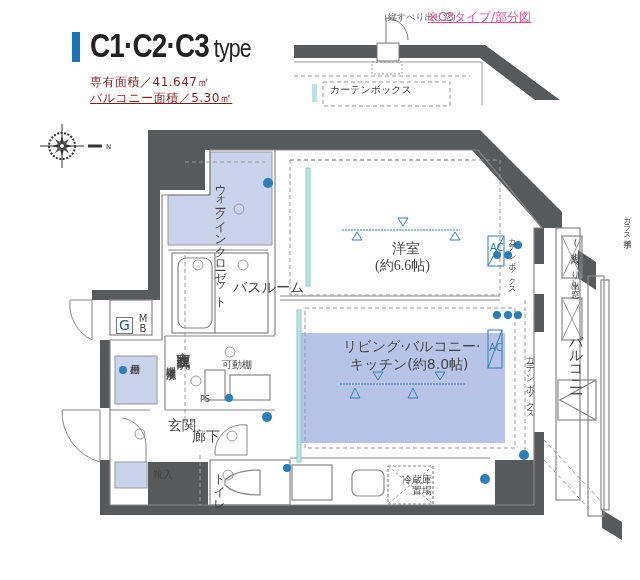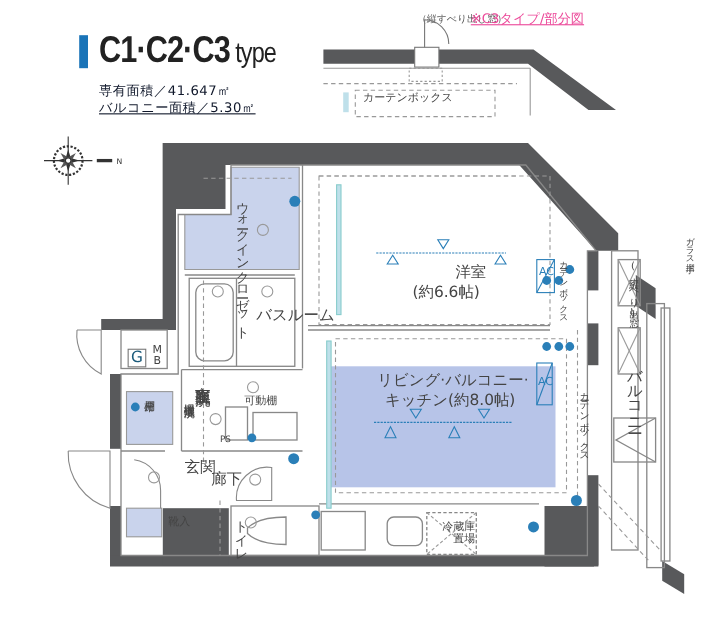--- a/index.html
+++ b/index.html
@@ -3,21 +3,21 @@
 <meta charset="utf-8">
 <style>
   html, body { margin:0; padding:0; background:#ffffff; }
   body { width:640px; height:580px; position:relative; overflow:hidden;
          font-family:"DejaVu Sans", "Liberation Sans", sans-serif; color:#333; }
   .abs { position:absolute; }
   #header-bar { left:72px; top:32px; width:8px; height:30px; background:#1a74b8; }
   #title { left:90px; top:26px; font-size:34px; font-weight:bold; color:#222;
            font-family:"Liberation Sans", sans-serif; letter-spacing:-1px; transform:scaleX(0.82); transform-origin:left top; white-space:nowrap; }
   #title .type { font-weight:normal; font-size:26px; margin-left:6px; }
-  .area-line { left:90px; font-size:12px; color:#0f172a; white-space:nowrap; letter-spacing:0.5px; }
+  .area-line { left:90px; font-size:12px; color:#7f1d1d; white-space:nowrap; letter-spacing:0.5px; }
   #area1 { top:74px; }
   #area2 { top:90px;text-decoration:underline; }
   #partial-label { left:428px; top:9px; font-size:12px; color:#ec4899; white-space:nowrap;text-decoration:underline; }
   #window-note-top { left:379px; top:11px; font-size:9px; color:#555; white-space:nowrap; }
   svg#plan { position:absolute; left:0; top:0; }
   .lbl { position:absolute; color:#444; white-space:nowrap; line-height:1.05; }
   .vt { writing-mode:vertical-rl; text-orientation:upright; letter-spacing:-1px; }
   .small { font-size:10px; }
   .med { font-size:12px; }
   .big { font-size:14px; }
@@ -192,22 +192,22 @@
   <g fill="none" stroke="#999">
     <line x1="562" y1="236" x2="582" y2="278"></line>
     <line x1="582" y1="236" x2="562" y2="278"></line>
     <line x1="562" y1="298" x2="582" y2="340"></line>
     <line x1="582" y1="298" x2="562" y2="340"></line>
     <line x1="388" y1="466" x2="433" y2="504" stroke-dasharray="3,2"></line>
     <line x1="433" y1="466" x2="388" y2="504" stroke-dasharray="3,2"></line>
   </g>
 </svg>
 
-<div class="lbl big" style="left:392px;top:241px;margin-left:22px;">洋室</div>
-<div class="lbl big" style="left:375px;top:259px;">(約6.6帖)</div>
+<div class="lbl big" style="left:392px;top:241px;">洋室</div>
+<div class="lbl big" style="left:375px;top:259px;font-family:Liberation Serif, serif;">(約6.6帖)</div>
 <div class="lbl big" style="left:343px;top:339px;">リビング·バルコニー·</div>
 <div class="lbl big" style="left:350px;top:357px;">キッチン(約8.0帖)</div>
 <div class="lbl med vt" style="left:214px;top:176px;height:70px;">ウォークインクローゼット</div>
 <div class="lbl big" style="left:233px;top:280px;width:30px;">バスルーム</div>
 <div class="lbl big vt" style="left:176px;top:345px;height:70px;">洗面脱衣室</div>
 <div class="lbl small vt" style="left:165px;top:362px;height:50px;">洗濯機置場</div>
 <div class="lbl small vt" style="left:129px;top:358px;height:40px;">吊戸棚</div>
 <div class="lbl small" style="left:222px;top:360px;text-align:center;">可動棚</div>
 <div class="lbl big" style="left:120px;top:418px;margin-left:48px;">玄関</div>
 <div class="lbl big" style="left:192px;top:429px;">廊下</div>

